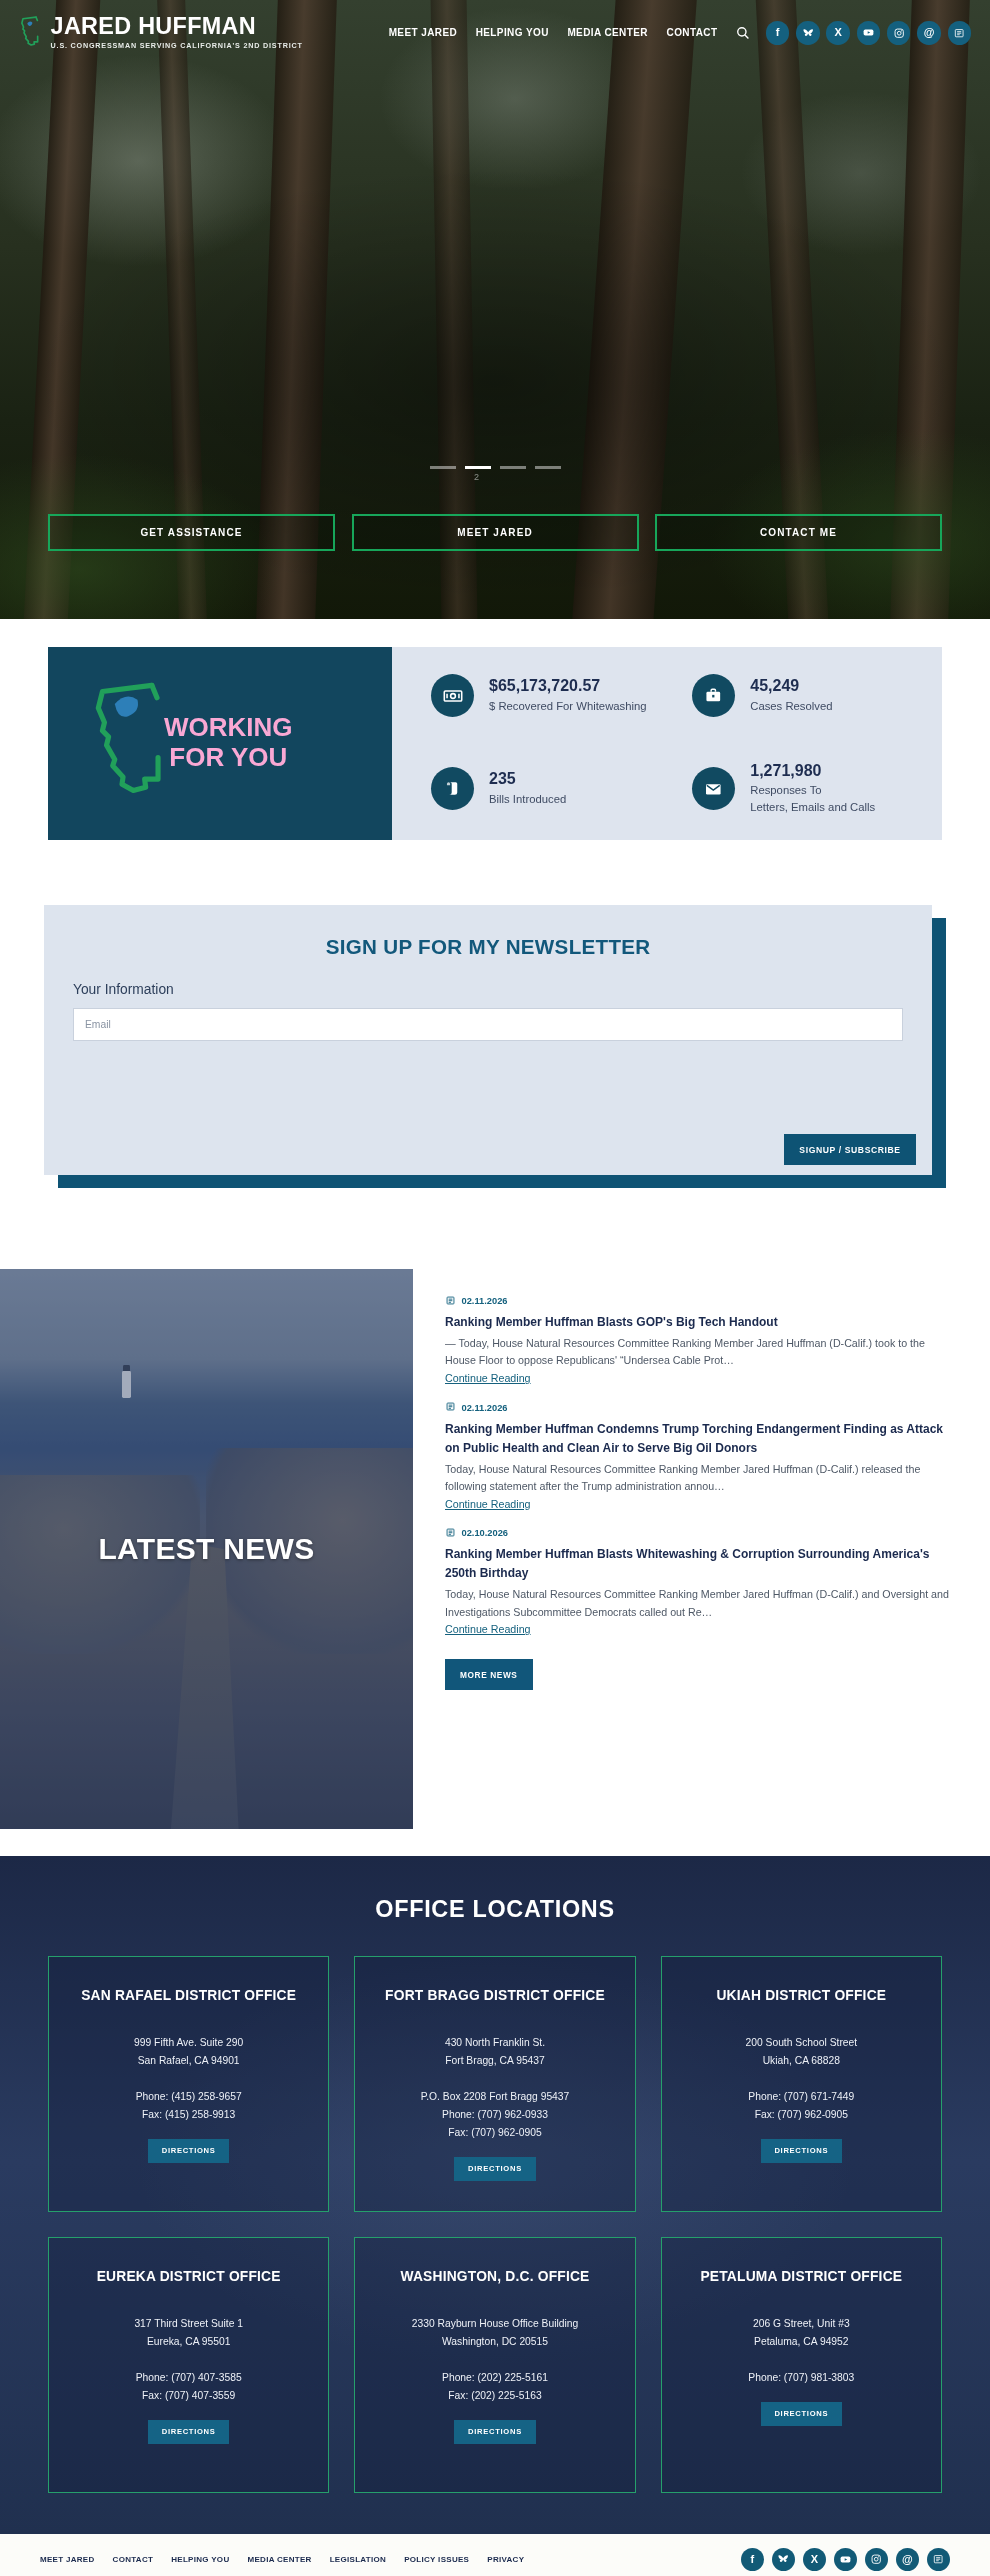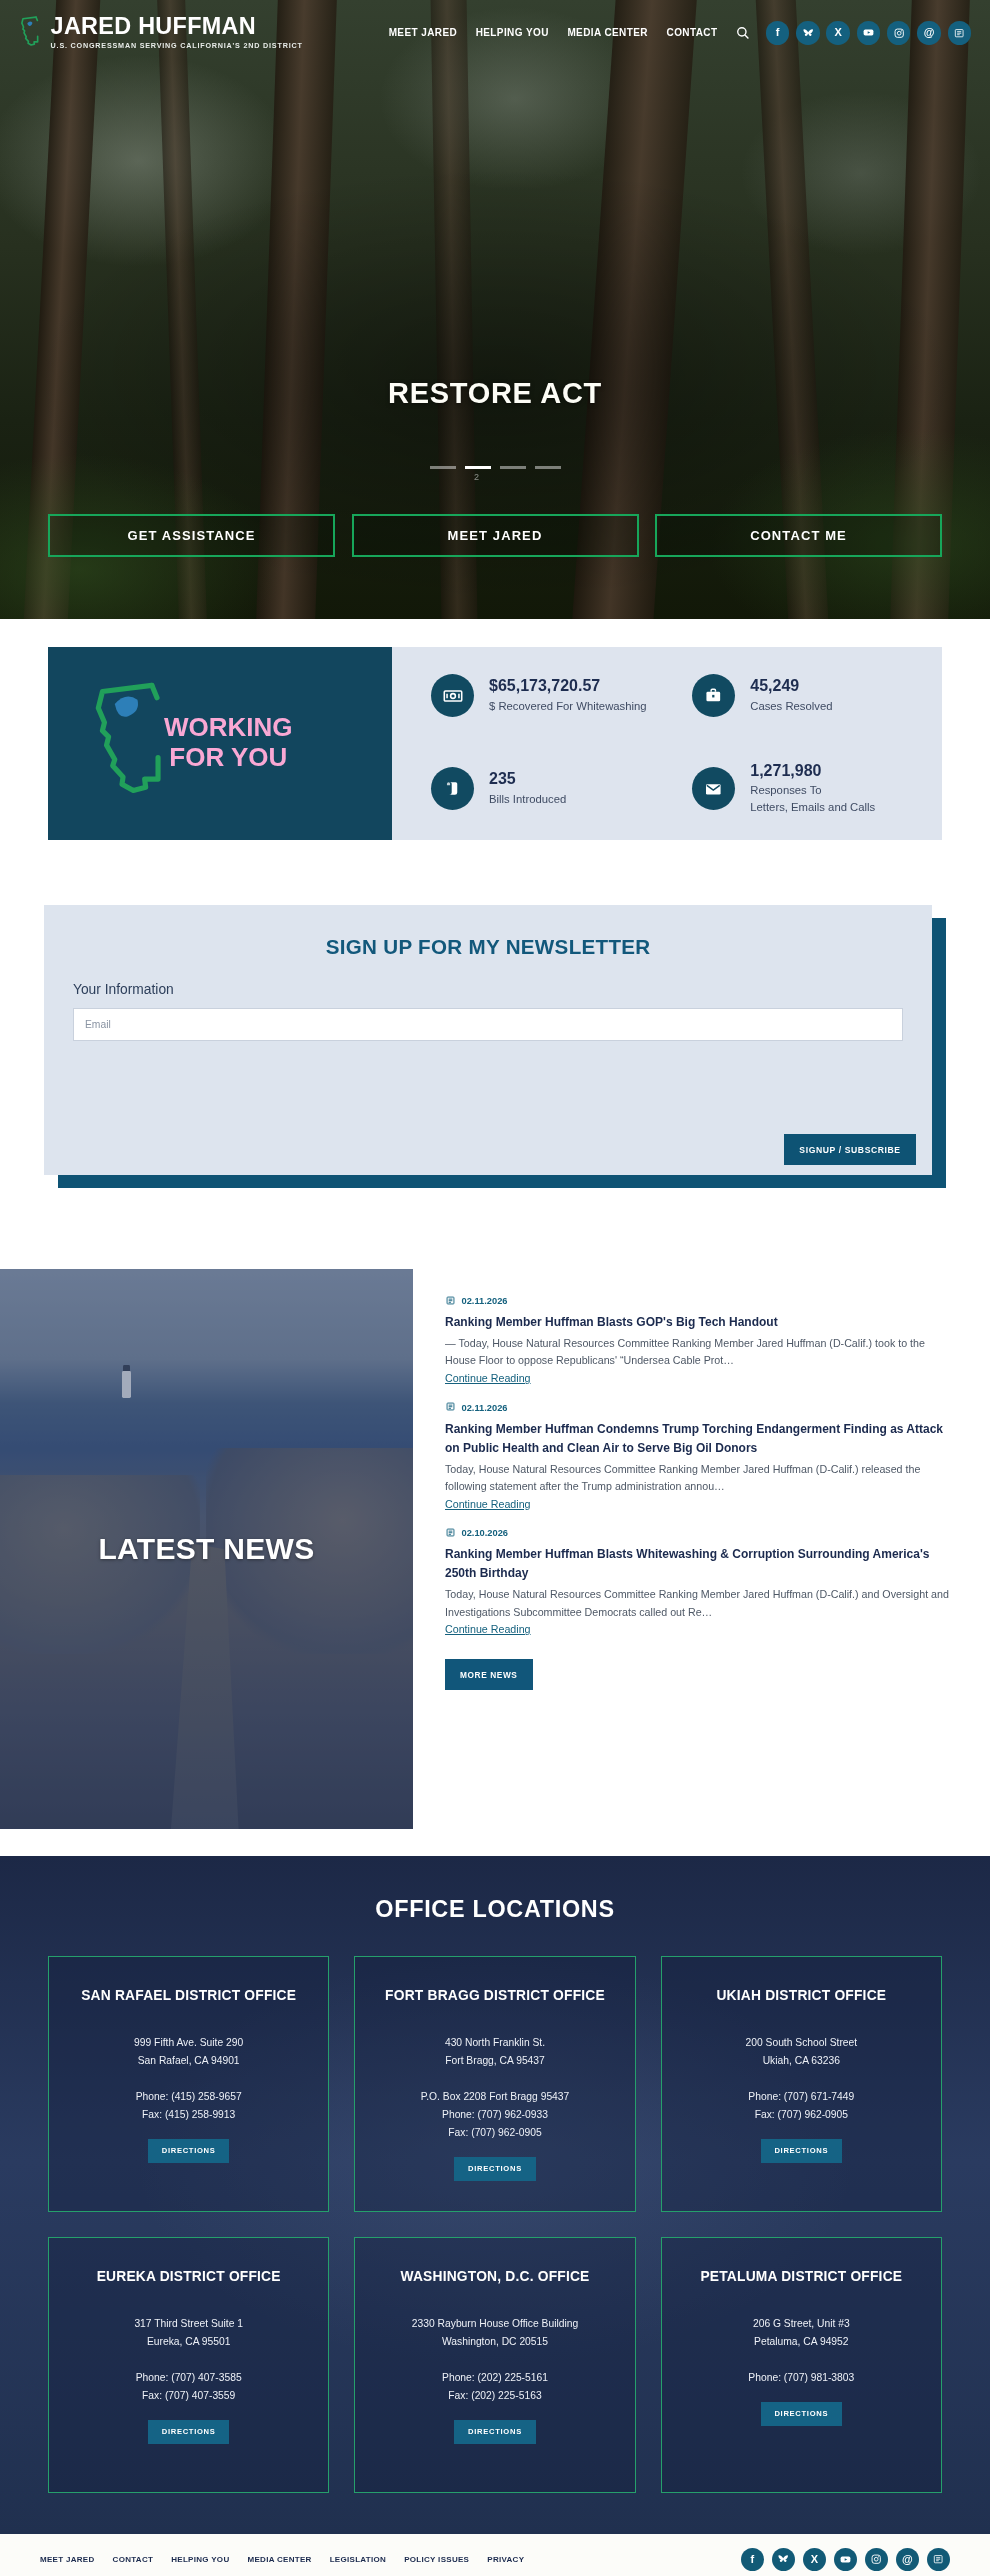--- a/index.html
+++ b/index.html
@@ -36,21 +36,21 @@
   .soc { width:23.4px; height:23.4px; border-radius:50%; background:#14607f; color:#fff; display:flex; align-items:center; justify-content:center; cursor:pointer; border:none; }
   .soc span { font-weight:bold; font-size:11px; line-height:1; }
   .footer .soc { background:#125a76; }
 
   .hero-title { position:absolute; top:377px; width:100%; text-align:center; color:#fdfdf6; font-size:29px; font-weight:bold; letter-spacing:0.7px; text-shadow:0 0.7px 4.1px rgba(0,0,0,.5); z-index:4; }
   .carousel { position:absolute; top:466px; width:100%; display:flex; justify-content:center; gap:9px; z-index:4; }
   .bar { width:26px; height:2.8px; background:rgba(255,255,255,.45); border:none; cursor:pointer; position:relative; }
   .bar.active { background:#ffffff; }
   .bar .slide-num { position:absolute; top:5.5px; left:9.6px; color:rgba(255,255,255,.5); font-size:9px; }
   .hero-buttons { position:absolute; top:514px; left:48px; right:48px; display:flex; gap:16.5px; z-index:4; }
-  .hero-btn { flex:1; height:43px; border:2.1px solid #17a65a; background:rgba(5,12,5,.22); color:#fff; font-family:"Liberation Sans",sans-serif; font-size:13px; font-weight:bold; letter-spacing:1.1px; cursor:pointer; }
+  .hero-btn { flex:1; height:37px; border:2.1px solid #17a65a; background:rgba(5,12,5,.22); color:#fff; font-family:"Liberation Sans",sans-serif; font-size:10px; font-weight:bold; letter-spacing:1.1px; cursor:pointer; }
 
   
   .wfy { margin:27.5px 48px 0; height:193px; display:flex; background:#dee4ee; }
   .wfy-left { width:344px; background:#12465e; position:relative; display:flex; align-items:center; }
   .wfy-ca { position:absolute; left:40px; top:29px; }
   .wfy-title { position:relative; margin-left:116px; color:#f9a8d4; font-size:26px; font-weight:bold; line-height:1.15; z-index:2; text-align:center; }
   .wfy-right { flex:1; display:grid; grid-template-columns:1fr 1fr; padding:25px 27.5px 20.6px 39px; column-gap:30px; row-gap:9.6px; align-items:center;gap:39px; }
   .stat { display:flex; align-items:center; gap:15px; }
   .stat-icon { flex:none; width:43px; height:43px; border-radius:50%; background:#114a61; display:flex; align-items:center; justify-content:center; }
   .stat-value { font-size:16px; font-weight:bold; color:#1e2d50; }
@@ -181,21 +181,20 @@
         </button>
       <button class="soc">
         <svg width="12.4" height="12.4" viewBox="0 0 24 24" fill="none" stroke="#fff" stroke-width="1.6">
             <rect x="4.5" y="5" width="15" height="14" rx="1.5"></rect>
             <path d="M8 9h8 M8 12h8 M8 15h5"></path>
           </svg>
       </button>
     </div>
   </header>
 
-  <h1 class="hero-title">RESTORE ACT</h1>
 
   <div class="carousel">
     <button class="bar"></button>
     <button class="bar active">
       <span class="slide-num">2</span>
     </button>
     <button class="bar"></button>
     <button class="bar"></button>
   </div>
 
@@ -357,21 +356,21 @@
 Fort Bragg, CA 95437</p>
       <p class="office-phones pre">P.O. Box 2208 Fort Bragg 95437
 Phone: (707) 962-0933
 Fax: (707) 962-0905</p>
       <button class="directions-btn">DIRECTIONS</button>
     </div>
 
     <div class="office-card">
       <h3 class="office-name">UKIAH DISTRICT OFFICE</h3>
       <p class="office-address pre">200 South School Street
-Ukiah, CA 63236</p>
+Ukiah, CA 68828</p>
       <p class="office-phones pre">Phone: (707) 671-7449
 Fax: (707) 962-0905</p>
       <button class="directions-btn">DIRECTIONS</button>
     </div>
 
     <div class="office-card">
       <h3 class="office-name">EUREKA DISTRICT OFFICE</h3>
       <p class="office-address pre">317 Third Street Suite 1
 Eureka, CA 95501</p>
       <p class="office-phones pre">Phone: (707) 407-3585

